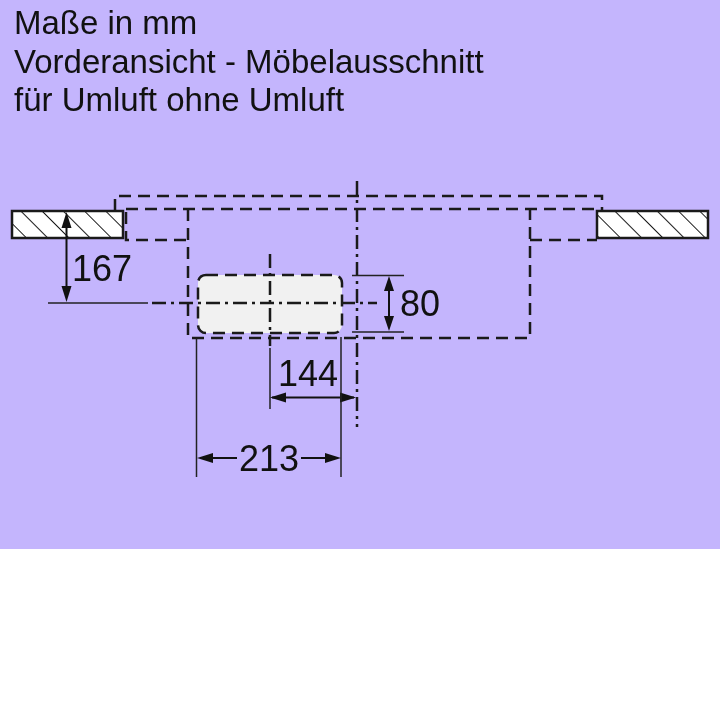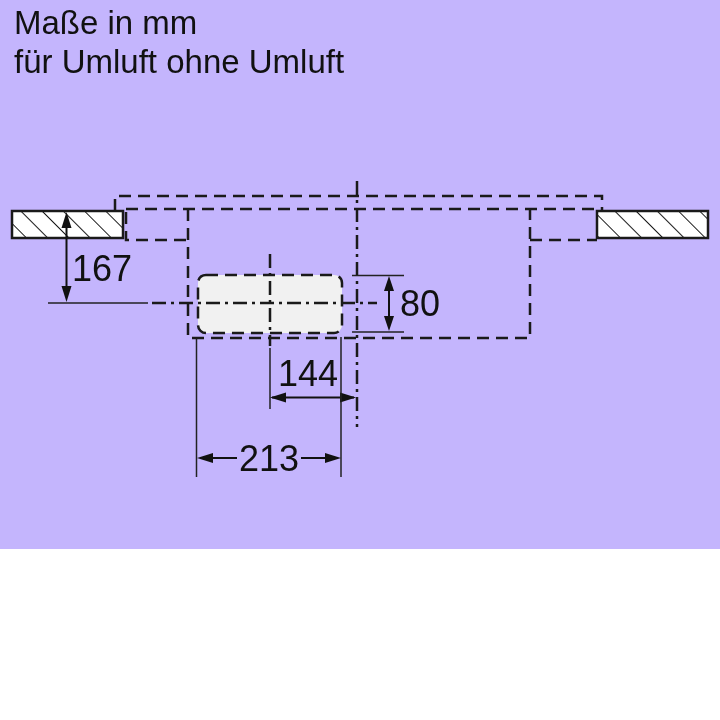--- a/index.html
+++ b/index.html
@@ -32,20 +32,21 @@
   .head{fill:#111;stroke:none;}
   .solidrect{stroke:#1a1a1a;stroke-width:2.5;}
 </style>
 </head>
 <body>
 
 <div class="stage">
 
   <div class="title-block">
     <div>Maße in mm</div>
+    <div>Vorderansicht - Möbelausschnitt</div>
     <div>für Umluft ohne Umluft</div>
   </div>
 
   <svg class="drawing" width="720" height="720" viewBox="0 0 720 720">
     <defs>
       <pattern id="hatch" width="15" height="15" patternUnits="userSpaceOnUse" patternTransform="rotate(-45)">
         <rect width="15" height="15" fill="#ffffff"></rect>
         <line x1="0" y1="0" x2="0" y2="15" stroke="#1a1a1a" stroke-width="2"></line>
       </pattern>
     </defs>

